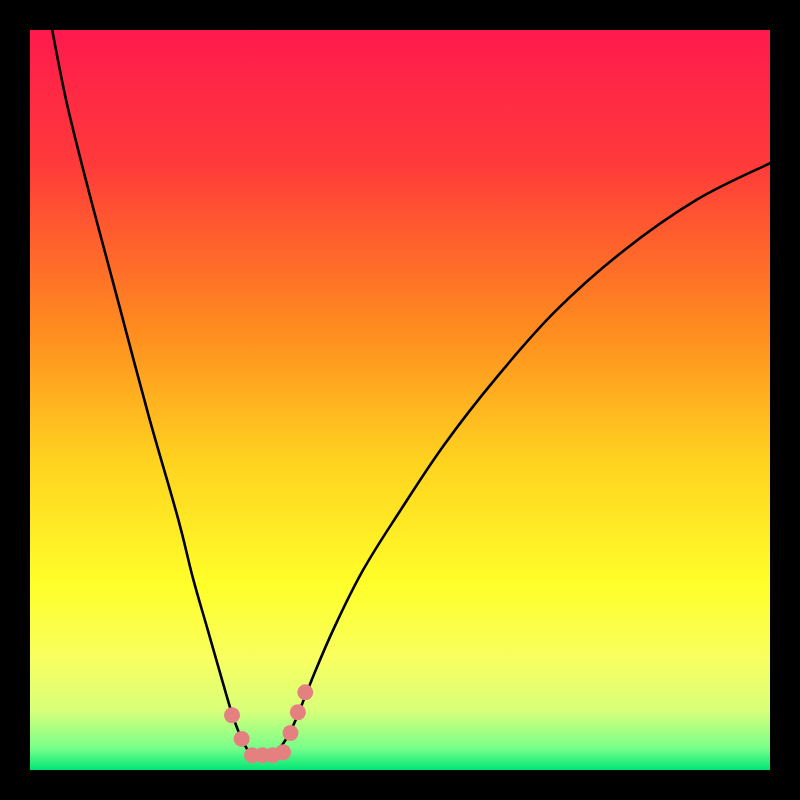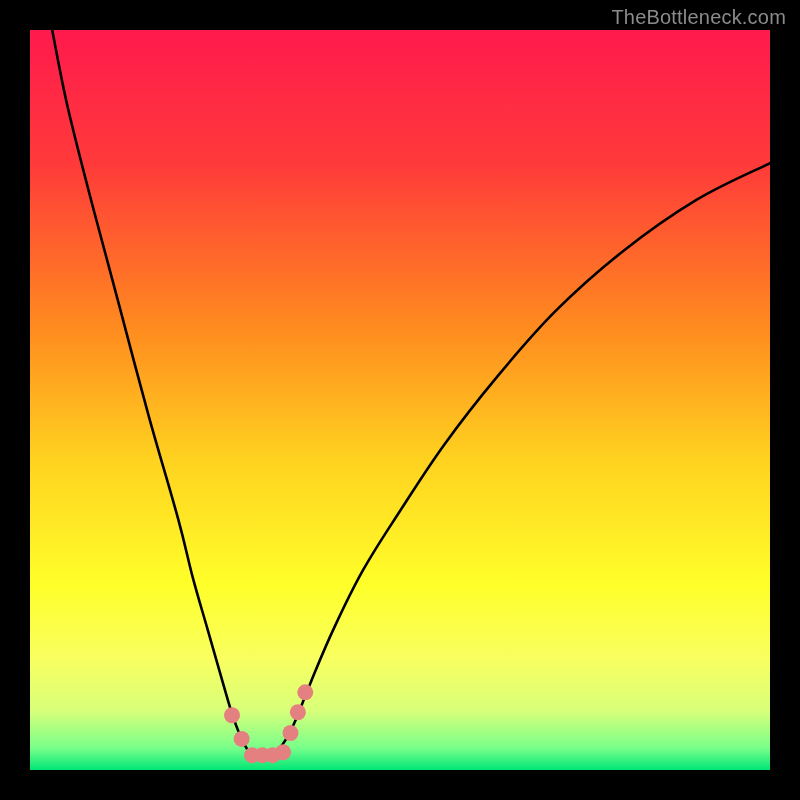--- a/index.html
+++ b/index.html
@@ -37,21 +37,20 @@
     z-index: 10;
   }
   svg {
     display: block;
   }
 </style>
 </head>
 <body>
 
 <div class="frame">
-  <div class="watermark">TheBottleneck.com</div>
 
   <div class="plot-area">
     <svg id="chart-svg" width="740" height="740" viewBox="0 0 740 740" preserveAspectRatio="none">
       <defs>
         <linearGradient id="bg-grad" x1="0" y1="0" x2="0" y2="1">
             <stop offset="0%" stop-color="#ff1a4d"></stop>
             <stop offset="18%" stop-color="#ff3a3a"></stop>
             <stop offset="40%" stop-color="#ff8a1f"></stop>
             <stop offset="57.99999999999999%" stop-color="#ffd21f"></stop>
             <stop offset="75%" stop-color="#ffff2a"></stop>

